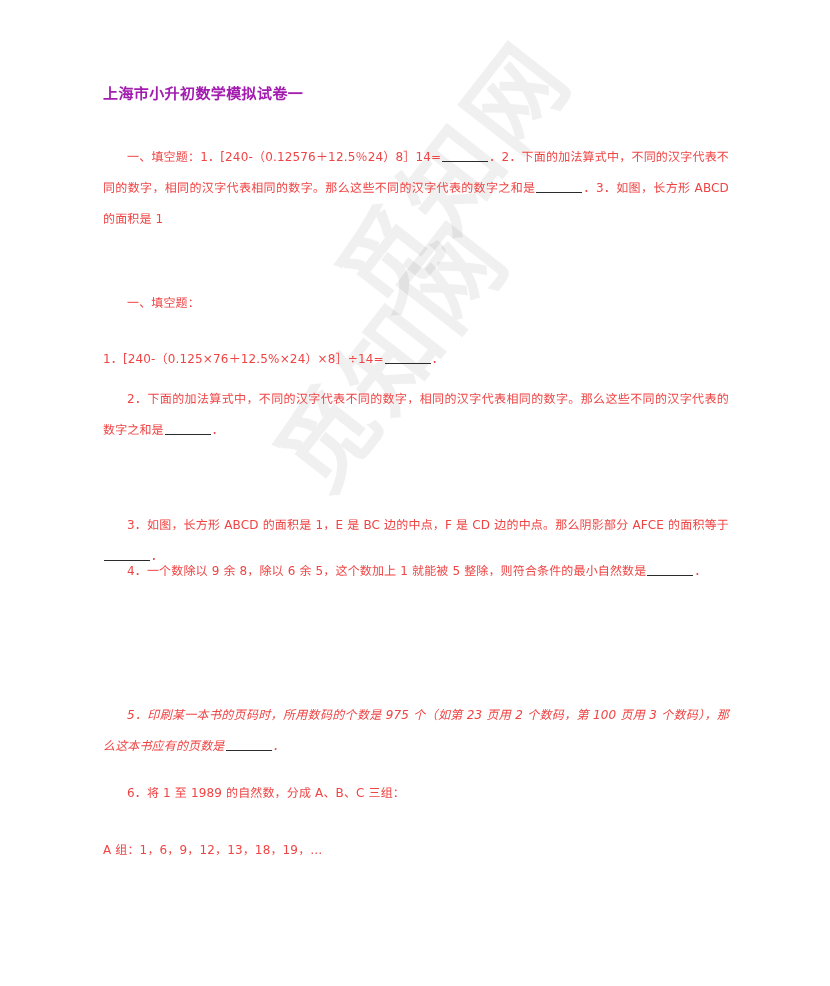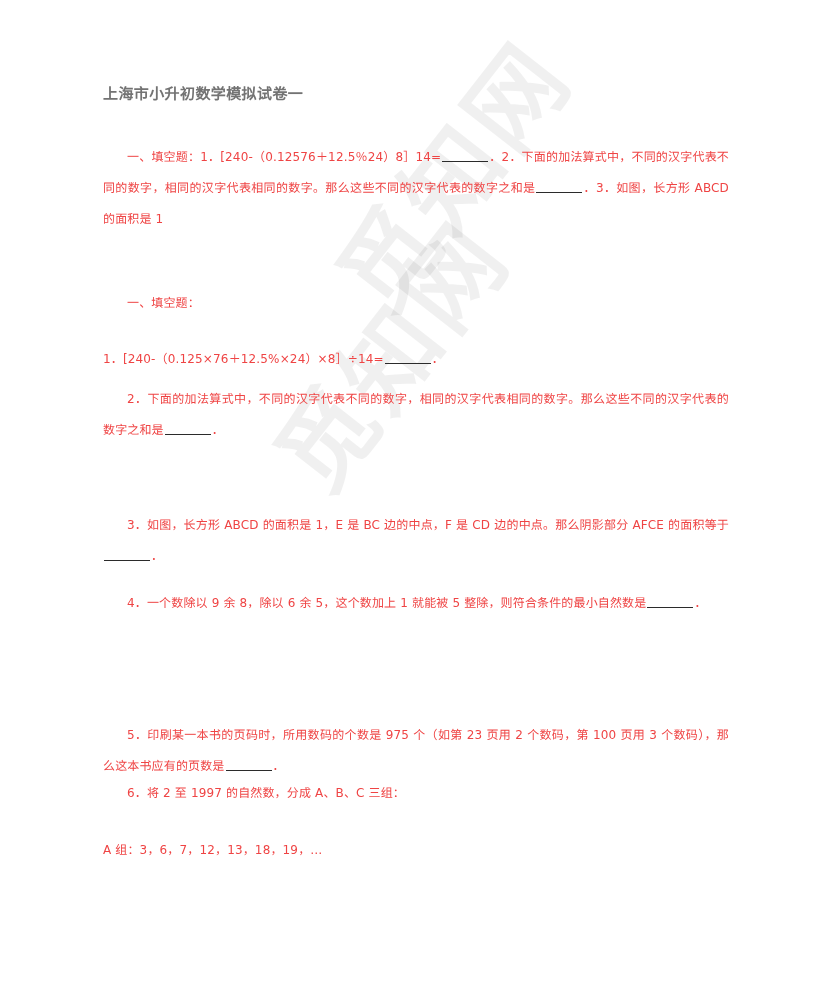--- a/index.html
+++ b/index.html
@@ -71,21 +71,21 @@
     z-index: 2;
   }
 
   .doc-title {
     position: absolute;
     left: 103px;
     top: 85px;
     font-size: 15px;
     font-weight: 700;
     letter-spacing: 0.4px;
-    color: #737373;
+    color: #a21caf;
     line-height: 1.3;
   }
 
   .para {
     position: absolute;
     left: 103px;
     width: 626px;
     font-size: 12px;
     line-height: 31px;
     color: #ef4444;
@@ -105,22 +105,22 @@
     vertical-align: -1px;
     margin: 0 1px;
   }
 
   
   .p-head   { top: 142px; }
   .p-sec1   { top: 288px; }
   .p-q1     { top: 344px; }
   .p-q2     { top: 384px; }
   .p-q3     { top: 510px; }
-  .p-q4     { top: 588px; }
-  .p-q5     { top: 720px; }
+  .p-q4     { top: 556px; }
+  .p-q5     { top: 700px; font-style: italic; }
   .p-q6     { top: 778px; }
   .p-groupA { top: 835px; }
 </style>
 </head>
 <body>
 
 <div id="page">
 
   <div id="watermark-layer">
     <div class="watermark-text wm-a" style="color: rgb(0, 0, 0);">觅知网</div>
@@ -138,18 +138,18 @@
     <div class="para p-q1">1．[240-（0.125×76＋12.5%×24）×8］÷14=<span class="blank"></span>．</div>
 
     <div class="para indent p-q2">2．下面的加法算式中，不同的汉字代表不同的数字，相同的汉字代表相同的数字。那么这些不同的汉字代表的数字之和是<span class="blank"></span>．</div>
 
     <div class="para indent p-q3">3．如图，长方形 ABCD 的面积是 1，E 是 BC 边的中点，F 是 CD 边的中点。那么阴影部分 AFCE 的面积等于<span class="blank"></span>．</div>
 
     <div class="para indent p-q4">4．一个数除以 9 余 8，除以 6 余 5，这个数加上 1 就能被 5 整除，则符合条件的最小自然数是<span class="blank"></span>．</div>
 
     <div class="para indent p-q5">5．印刷某一本书的页码时，所用数码的个数是 975 个（如第 23 页用 2 个数码，第 100 页用 3 个数码），那么这本书应有的页数是<span class="blank"></span>．</div>
 
-    <div class="para indent p-q6">6．将 2 至 1997 的自然数，分成 A、B、C 三组：</div>
+    <div class="para indent p-q6">6．将 1 至 1989 的自然数，分成 A、B、C 三组：</div>
 
-    <div class="para p-groupA">A 组：3，6，7，12，13，18，19，…</div>
+    <div class="para p-groupA">A 组：1，6，9，12，13，18，19，…</div>
 
   </div>
 </div>
 
 </body></html>

